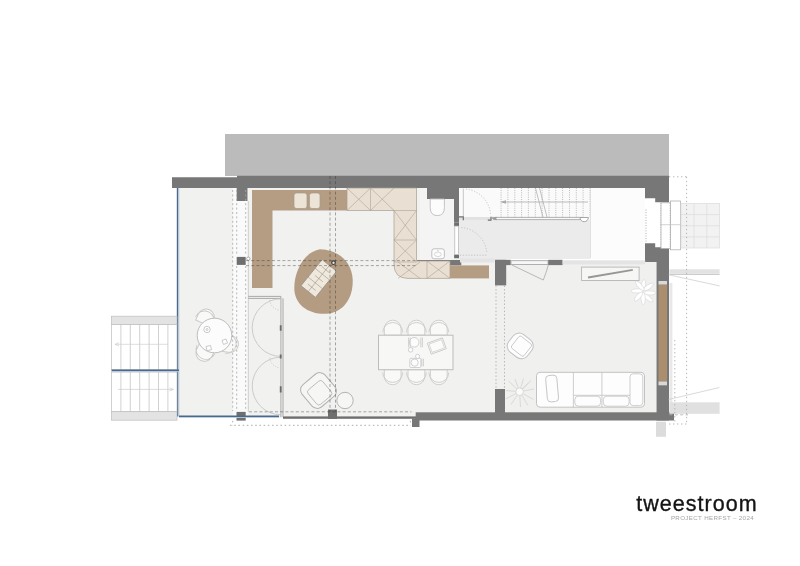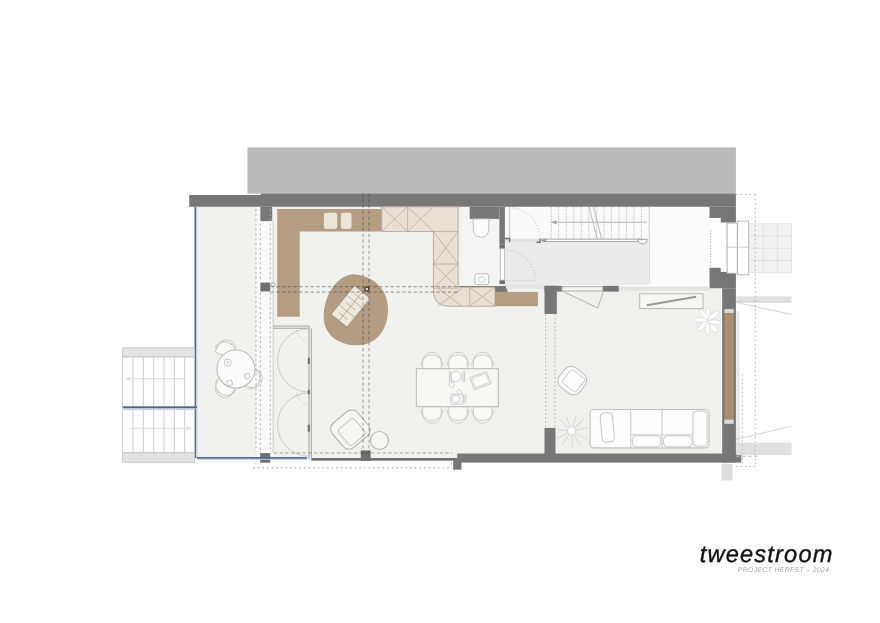--- a/index.html
+++ b/index.html
@@ -1,16 +1,16 @@
 <!DOCTYPE html>
 <html><head>
 <meta charset="utf-8">
 <style>
   html,body{margin:0;padding:0;background:#ffffff;}
-  .page{position:relative;width:800px;height:566px;background:#ffffff;overflow:hidden;font-family:"Liberation Sans", sans-serif;font-style:italic;}
+  .page{position:relative;width:800px;height:566px;background:#ffffff;overflow:hidden;font-family:"Liberation Sans", sans-serif;}
 </style>
 </head>
 <body>
 <div class="page">
 <svg width="800" height="566" viewBox="0 0 800 566">
 
 <rect x="0" y="0" width="800" height="566" fill="#ffffff"></rect>
 
 <rect x="225" y="134" width="444" height="42" fill="#bbbbbb"></rect>
 

